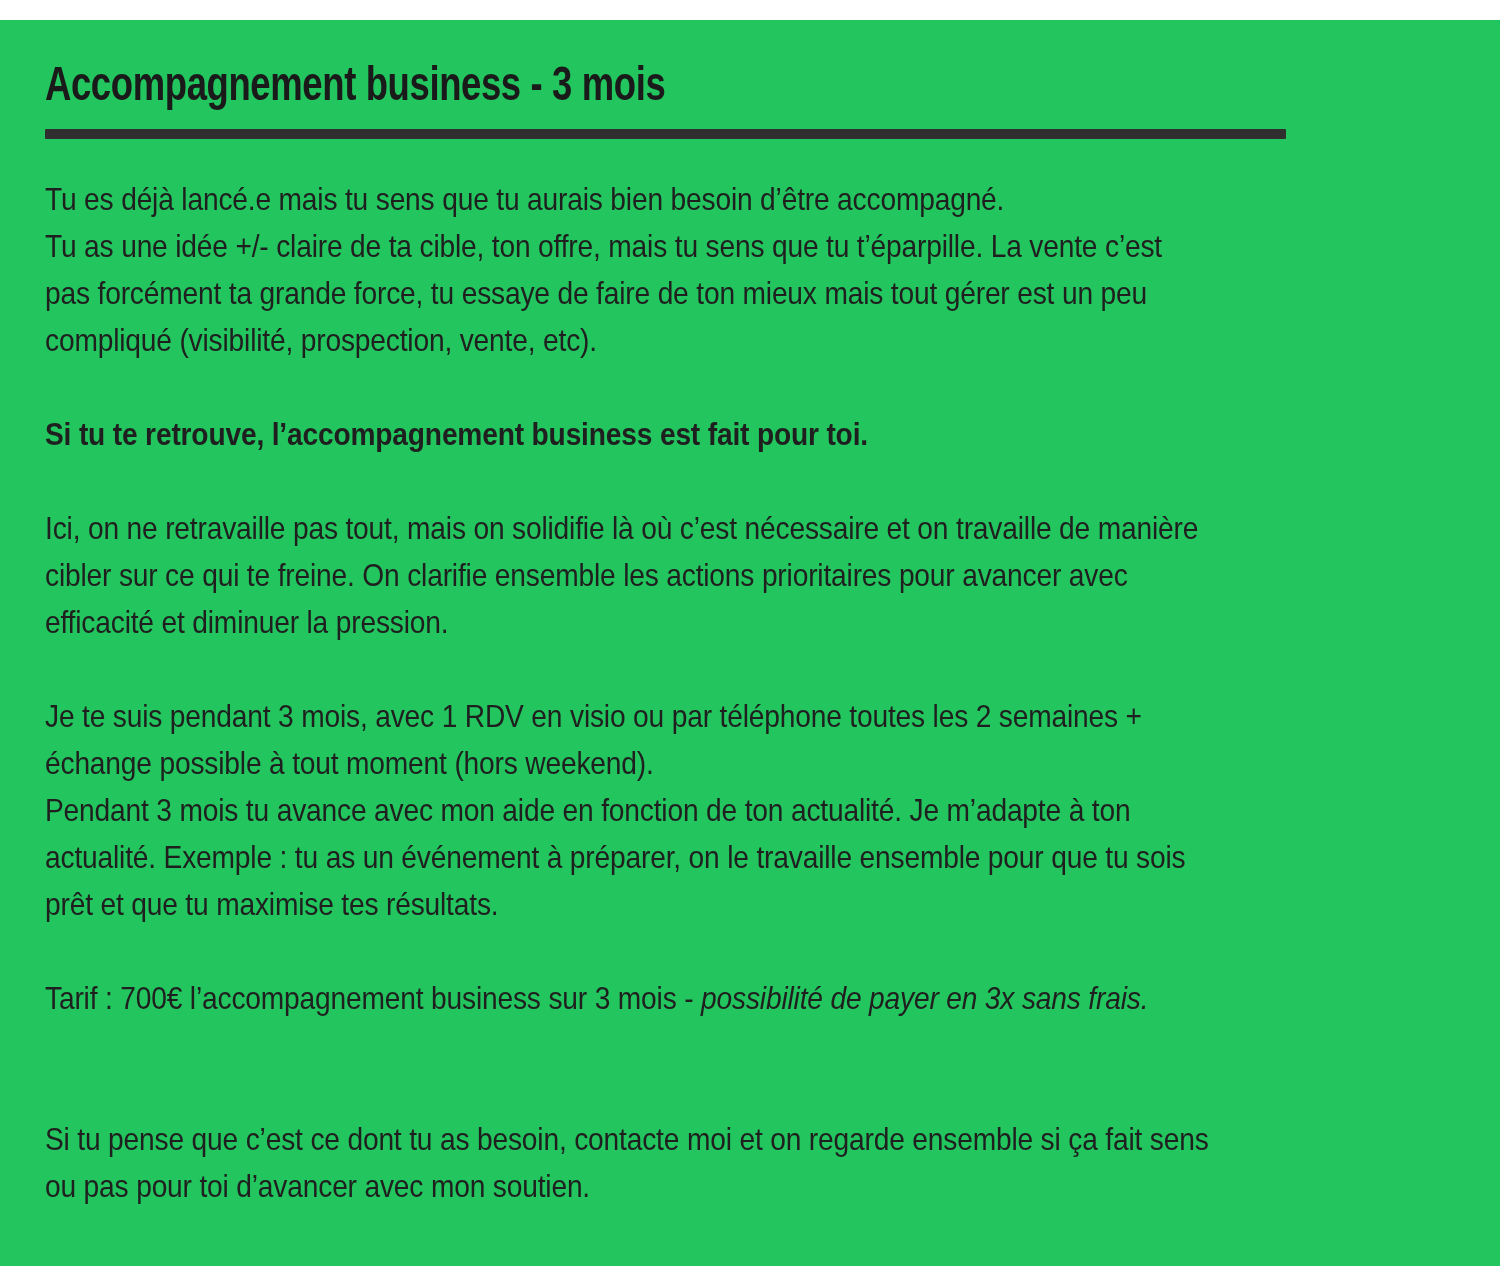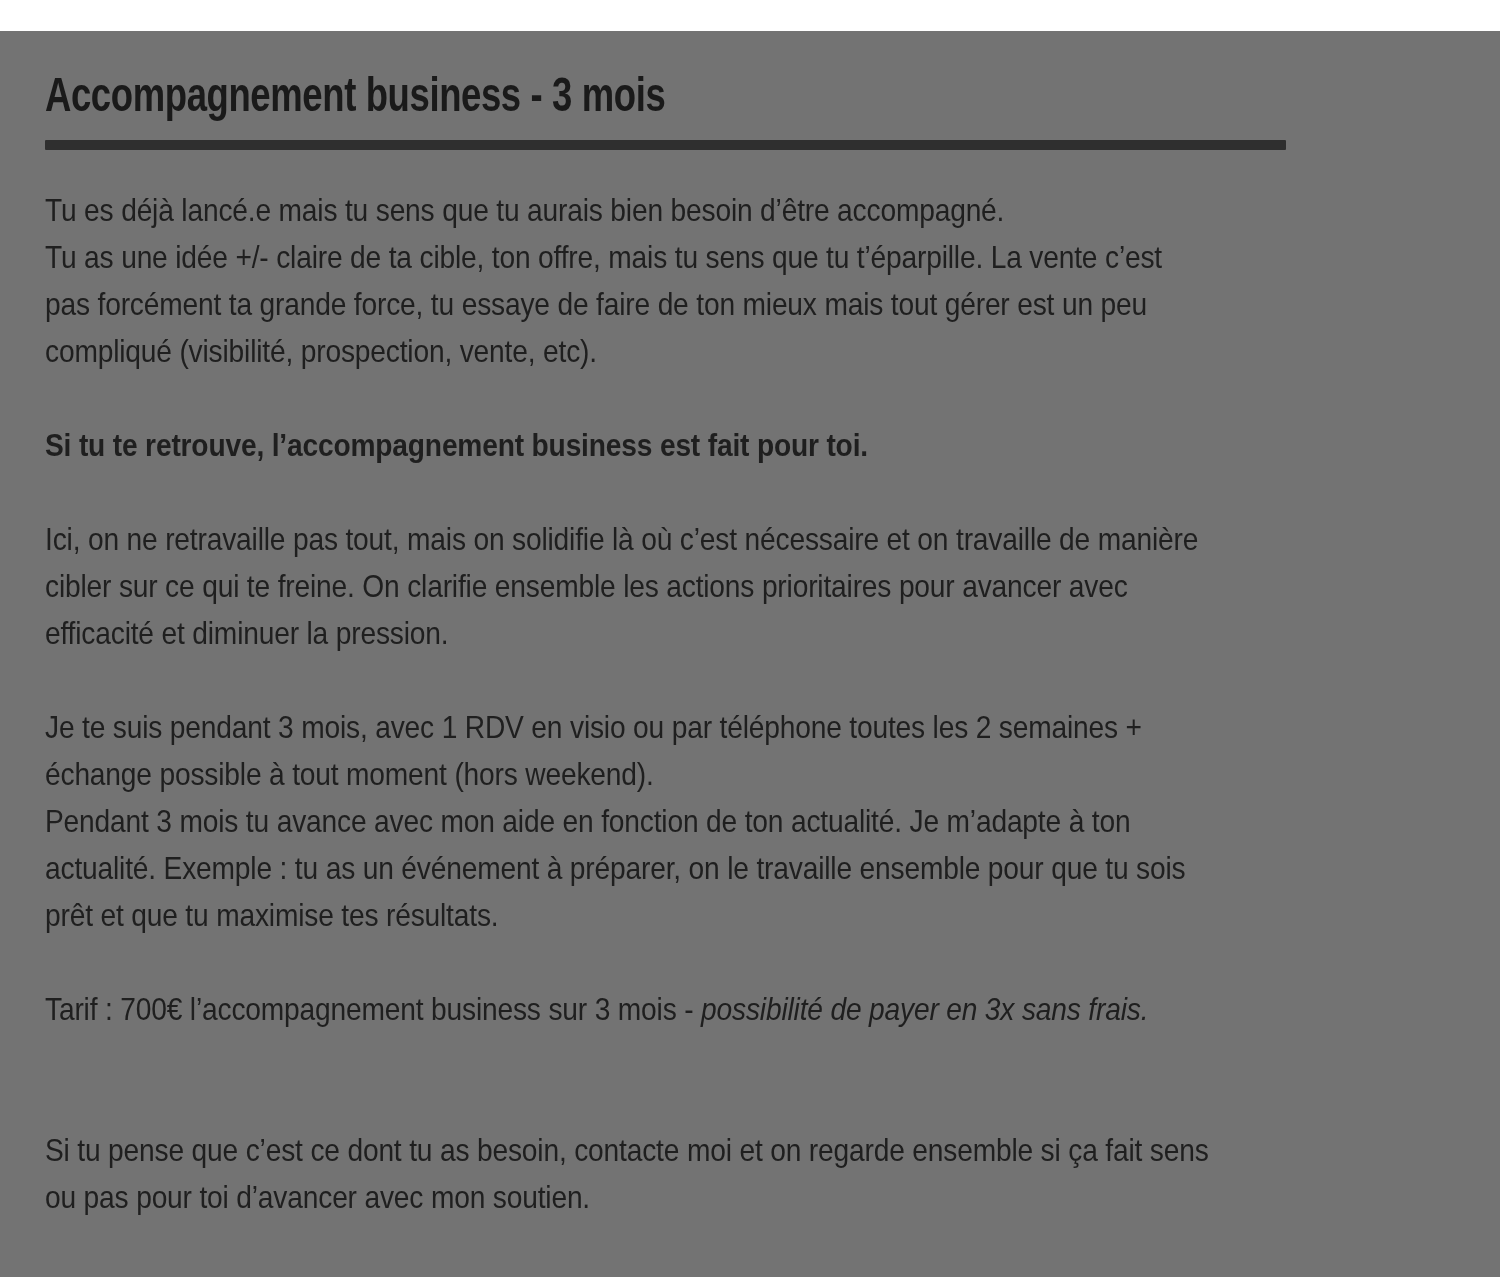--- a/index.html
+++ b/index.html
@@ -12,25 +12,25 @@
     font-family: "Liberation Sans", "DejaVu Sans", sans-serif;
   }
   .page {
     position: relative;
     width: 1500px;
     height: 1279px;
     background: #ffffff;
   }
   .content-panel {
     position: absolute;
-    top: 31px;
+    top: 20px;
     left: 0;
     width: 1500px;
     height: 1246px;
-    background: #737373;
+    background: #22c55e;
     box-sizing: border-box;
     padding: 39px 45px 0 45px;
     overflow: hidden;
     color: #1d1d1d;
   }
   .page-title {
     font-size: 48px;
     font-weight: 700;
     line-height: 50px;
     color: #1a1a1a;

